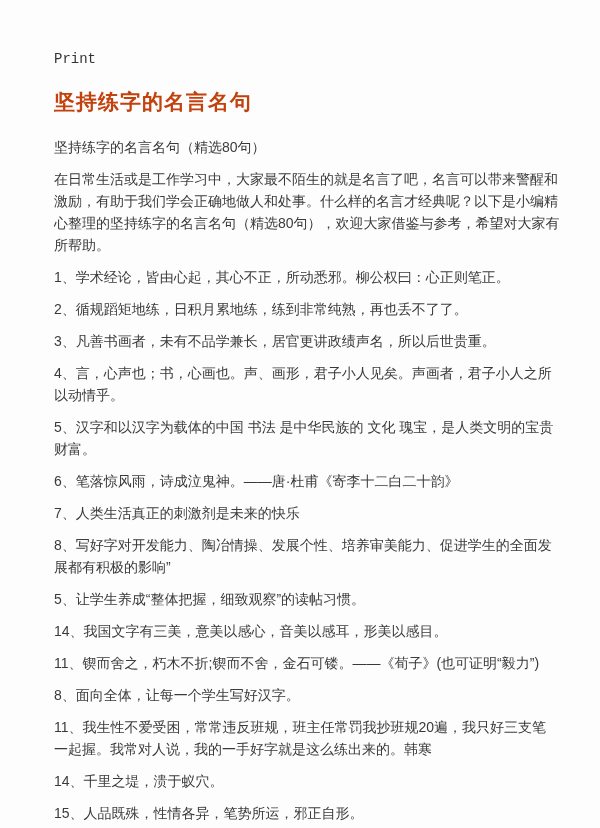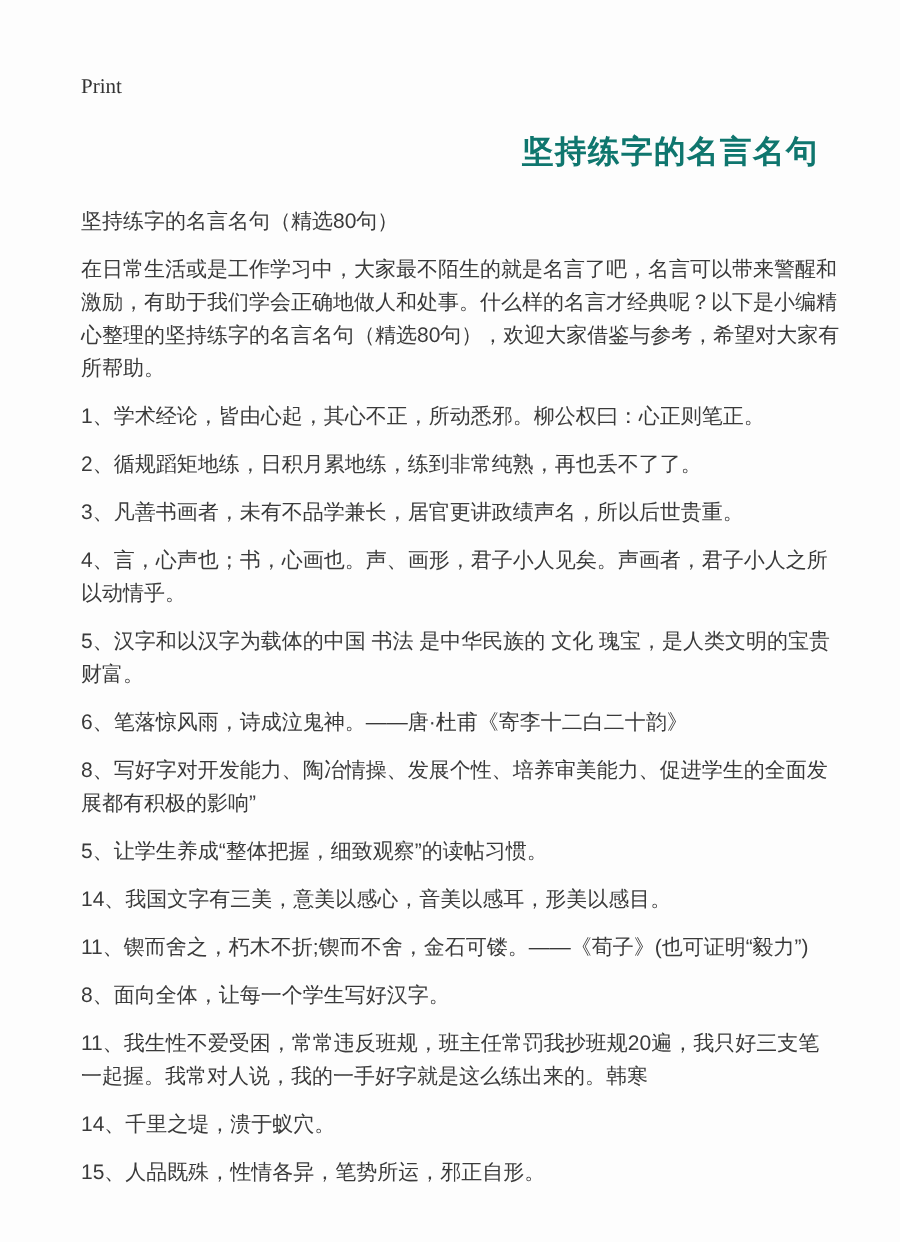--- a/index.html
+++ b/index.html
@@ -10,31 +10,31 @@
     box-sizing: border-box;
     background: #fdfdfd;
     color: #3a3a3a;
     font-family: "Liberation Sans", "DejaVu Sans", sans-serif;
     font-size: 14px;
     line-height: 22px;
     padding: 48px 40px 20px 54px;
     overflow: hidden;
   }
   .print-label {
-    font-family: Liberation Serif, serif;
+    font-family: Liberation Mono, monospace;
     font-size: 14px;
     color: #333;
     margin: 0 0 14px 0;
   }
   .doc-title {
     font-size: 21px;
     line-height: 28px;
     font-weight: bold;
-    color: #0f766e;
-    text-align: right;
+    color: #c2410c;
+    text-align: left;
     letter-spacing: 1px;
     margin: 18px 14px 20px 0;
   }
   .doc-body p {
     margin: 0 0 10px 0;
     max-width: 506px;
   }
   .doc-subtitle { margin-bottom: 12px; }
   .doc-intro { margin-bottom: 11px; }
 </style>
@@ -49,20 +49,21 @@
   <div class="doc-body">
     <p class="doc-subtitle">坚持练字的名言名句（精选80句）</p>
     <p class="doc-intro">在日常生活或是工作学习中，大家最不陌生的就是名言了吧，名言可以带来警醒和激励，有助于我们学会正确地做人和处事。什么样的名言才经典呢？以下是小编精心整理的坚持练字的名言名句（精选80句），欢迎大家借鉴与参考，希望对大家有所帮助。</p>
 
     <p>1、学术经论，皆由心起，其心不正，所动悉邪。柳公权曰：心正则笔正。</p>
     <p>2、循规蹈矩地练，日积月累地练，练到非常纯熟，再也丢不了了。</p>
     <p>3、凡善书画者，未有不品学兼长，居官更讲政绩声名，所以后世贵重。</p>
     <p>4、言，心声也；书，心画也。声、画形，君子小人见矣。声画者，君子小人之所以动情乎。</p>
     <p>5、汉字和以汉字为载体的中国 书法 是中华民族的 文化 瑰宝，是人类文明的宝贵财富。</p>
     <p>6、笔落惊风雨，诗成泣鬼神。——唐·杜甫《寄李十二白二十韵》</p>
+    <p>7、人类生活真正的刺激剂是未来的快乐</p>
     <p>8、写好字对开发能力、陶冶情操、发展个性、培养审美能力、促进学生的全面发展都有积极的影响”</p>
     <p>5、让学生养成“整体把握，细致观察”的读帖习惯。</p>
     <p>14、我国文字有三美，意美以感心，音美以感耳，形美以感目。</p>
     <p>11、锲而舍之，朽木不折;锲而不舍，金石可镂。——《荀子》(也可证明“毅力”)</p>
     <p>8、面向全体，让每一个学生写好汉字。</p>
     <p>11、我生性不爱受困，常常违反班规，班主任常罚我抄班规20遍，我只好三支笔一起握。我常对人说，我的一手好字就是这么练出来的。韩寒</p>
     <p>14、千里之堤，溃于蚁穴。</p>
     <p>15、人品既殊，性情各异，笔势所运，邪正自形。</p>
   </div>
 </div>

